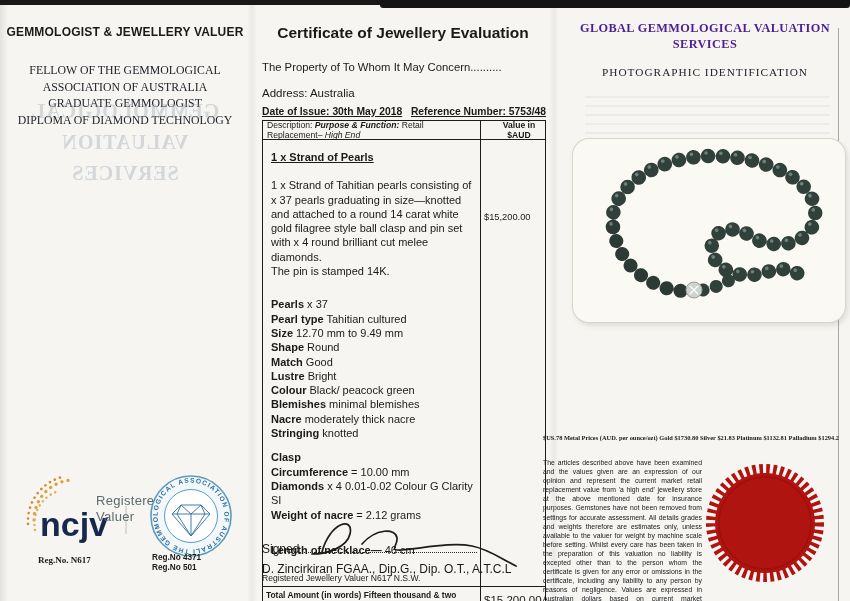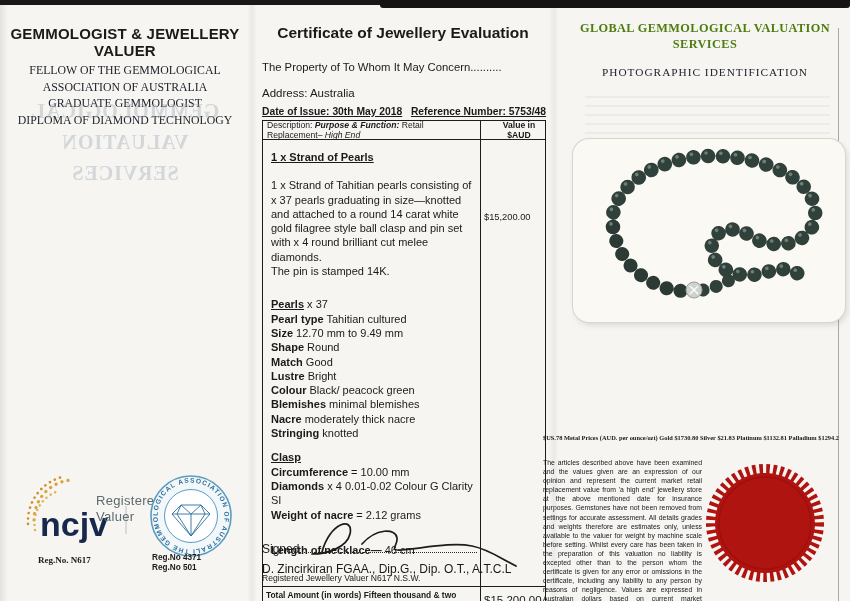--- a/index.html
+++ b/index.html
@@ -8,21 +8,21 @@
   .abs{position:absolute;}
   
   .scan-top{left:0;top:0;width:850px;height:5px;background:#181818;}
   .scan-top2{left:380px;top:0;width:470px;height:8px;background:#141414;border-radius:0 0 3px 3px;}
   .edge-right{left:838px;top:28px;width:1px;height:573px;background:#a9a9a6;}
   .fold1{left:247px;top:5px;width:10px;height:596px;background:linear-gradient(90deg,rgba(0,0,0,0),rgba(0,0,0,.05),rgba(0,0,0,0));}
   .fold2{left:549px;top:5px;width:10px;height:596px;background:linear-gradient(90deg,rgba(0,0,0,0),rgba(0,0,0,.05),rgba(0,0,0,0));}
   .edge-left{left:0;top:5px;width:8px;height:596px;background:linear-gradient(90deg,rgba(0,0,0,.08),rgba(0,0,0,0));}
 
   
-  .lp-title{left:0;top:25px;width:250px;text-align:center;font-weight:bold;font-size:15px;letter-spacing:.2px;}
+  .lp-title{left:0;top:25px;width:250px;text-align:center;font-weight:bold;font-size:12px;letter-spacing:.2px;}
   .lp-creds{left:0;top:62px;width:250px;text-align:center;font-family:"Liberation Serif",serif;
             font-size:11.8px;line-height:16.5px;color:#20242c;}
   .lp-watermark{left:0;top:96px;width:250px;text-align:center;transform:scaleX(-1);
             font-family:"Liberation Serif",serif;font-weight:bold;font-size:20px;line-height:31px;
             color:rgba(156,165,180,.38);letter-spacing:1px;}
   .ncjv-wrap{left:22px;top:468px;width:110px;height:80px;}
   .ncjv-label{left:96px;top:493px;width:90px;font-size:13px;line-height:16px;color:#5c6a70;letter-spacing:.3px;}
   .regno-left{left:38px;top:555px;font-family:"Liberation Serif",serif;font-weight:bold;font-size:9px;}
   .gaa-wrap{left:148px;top:473px;width:86px;height:86px;}
   .regno-right{left:152px;top:553px;font-family:Liberation Sans, sans-serif;font-weight:bold;font-size:8.2px;line-height:10px;}
@@ -39,36 +39,36 @@
   .ct-thead{display:flex;border-bottom:1.4px solid #1c1c1c;font-size:8.6px;height:18px;align-items:center;}
   .ct-thead .hl{padding-left:4px;width:217px;box-sizing:border-box;}
   .ct-thead .hr{border-left:1.4px solid #1c1c1c;flex:1;text-align:center;font-weight:bold;height:100%;display:flex;align-items:center;justify-content:center;padding-left:12px;}
   .ct-body{display:flex;flex:1;}
   .ct-bl{width:217px;box-sizing:border-box;padding:6px 6px 0 8px;font-size:11px;line-height:14.3px;}
   .ct-br{border-left:1.4px solid #1c1c1c;flex:1;position:relative;font-size:9.3px;}
   .ct-value{position:absolute;top:72px;left:3px;}
   .ct-item-title{font-weight:bold;text-decoration:underline;margin:4px 0 14px 0;}
   .ct-desc{margin:0;}
   .rowline .lbl{font-weight:bold;}
-  .u{text-decoration:underline;margin-top:47px;}
+  .u{margin-top:47px;}
   .pearls-block{margin-top:19px;}
   .clasp-block{margin-top:10px;}
   .len-line{margin-top:21px;}
   .ct-total{display:flex;border-top:1.4px solid #1c1c1c;height:26px;align-items:center;}
   .ct-total .tl{width:217px;box-sizing:border-box;padding-left:3px;font-size:8.4px;font-weight:bold;}
   .ct-total .tr{border-left:1.4px solid #1c1c1c;flex:1;height:100%;display:flex;align-items:center;padding-left:3px;font-size:11.5px;}
   .ct-signed{left:262px;top:540px;font-size:12px;}
   .sign-dots{display:inline-block;width:178px;border-bottom:1.6px dotted #2a2a2a;height:12px;}
   .sig-svg{left:300px;top:512px;}
   .ct-cred1{left:262px;top:562px;font-size:12px;}
   .ct-cred2{left:262px;top:573px;font-size:8.6px;}
 
   
   .rp-title{left:560px;top:20px;width:290px;text-align:center;font-family:"Liberation Serif",serif;
-            font-weight:bold;font-size:12.3px;line-height:16px;letter-spacing:.4px;color:#4d7c0f;}
+            font-weight:bold;font-size:12.3px;line-height:16px;letter-spacing:.4px;color:#4c1d95;}
   .rp-sub{left:560px;top:66px;width:290px;text-align:center;font-family:"Liberation Serif",serif;
           font-size:11.3px;letter-spacing:1px;color:#20242c;}
   .rp-bleed{left:585px;top:96px;width:245px;height:40px;opacity:.07;
             background:repeating-linear-gradient(#666 0 2px,transparent 2px 9px);}
   .photo{left:573px;top:139px;width:272px;height:183px;background:#fbf9f4;border-radius:16px;
          box-shadow:0 0 0 1px #d8d5cc, 2px 3px 6px rgba(0,0,0,.12);}
   .metal-line{left:543px;top:434px;width:300px;font-family:"Liberation Serif",serif;
               font-weight:bold;font-size:6.4px;white-space:nowrap;color:#16181c;}
   .disclaimer{left:543px;top:458px;width:159px;font-size:6.85px;line-height:1.33;text-align:justify;color:#16181c;}
   .seal{left:702px;top:460px;}

